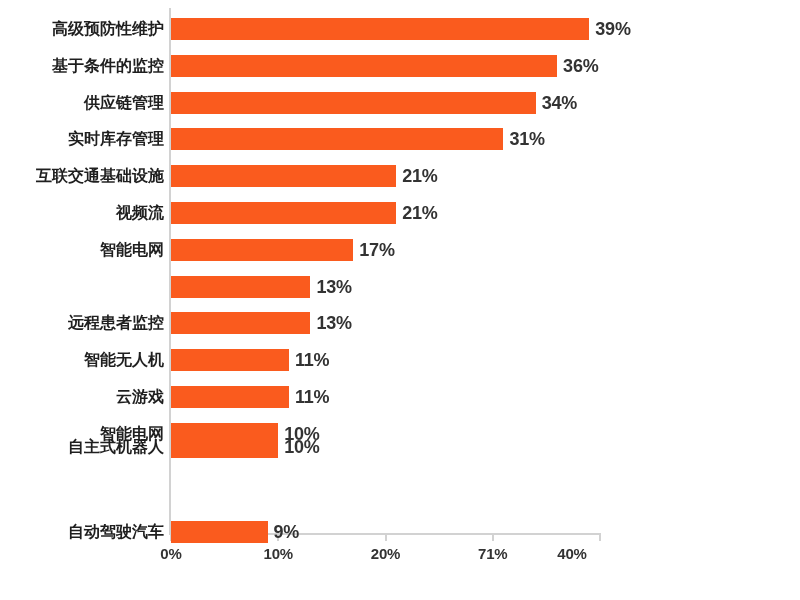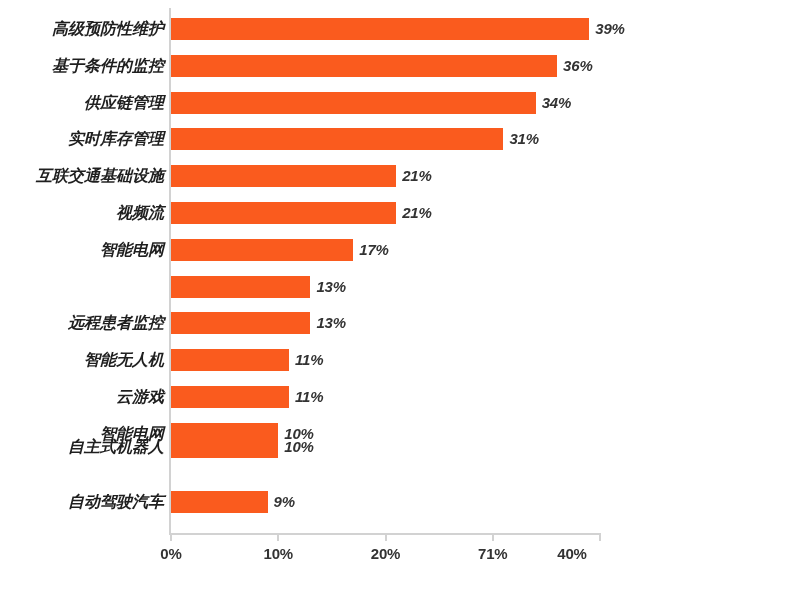--- a/index.html
+++ b/index.html
@@ -66,21 +66,20 @@
     transform: translateX(-50%);
     white-space: nowrap;
     letter-spacing: -0.2px;
   }
 
   .bar-row {
     position: absolute;
     left: 0;
     width: 800px;
     height: 28px;
-    font-style: italic;
   }
 
   .cat-label {
     position: absolute;
     right: 636px; 
     top: 0;
     height: 22px;
     line-height: 22px;
     font-size: 16px;
     font-weight: bold;
@@ -95,21 +94,21 @@
     top: 0;
     height: 22px;
     background: #fa5b1e;
   }
 
   .bar-value {
     position: absolute;
     top: 0;
     height: 22px;
     line-height: 22px;
-    font-size: 15px;
+    font-size: 18px;
     font-weight: bold;
     color: #333333;
     white-space: nowrap;
     letter-spacing: -0.2px;
     text-align: right;
   }
 </style>
 </head>
 <body>
 
@@ -189,21 +188,21 @@
         <div class="bar-row" style="top: 422.8px;">
           <div class="cat-label">智能电网</div>
           <div class="bar" style="width: 107.25px; background: rgb(250, 91, 30);"></div>
           <div class="bar-value" style="left: 284.25px; color: rgb(51, 51, 51);">10%</div>
         </div>
         <div class="bar-row" style="top: 436px;">
           <div class="cat-label">自主式机器人</div>
           <div class="bar" style="width: 107.25px; background: rgb(250, 91, 30);"></div>
           <div class="bar-value" style="left: 284.25px; color: rgb(51, 51, 51);">10%</div>
         </div>
-        <div class="bar-row" style="top: 491px;">
+        <div class="bar-row" style="top: 521px;">
           <div class="cat-label">自动驾驶汽车</div>
           <div class="bar" style="width: 96.525px; background: rgb(250, 91, 30);"></div>
           <div class="bar-value" style="left: 273.525px; color: rgb(51, 51, 51);">9%</div>
         </div>
       </div>
 
   </div>
 </div>
 
 </body></html>

